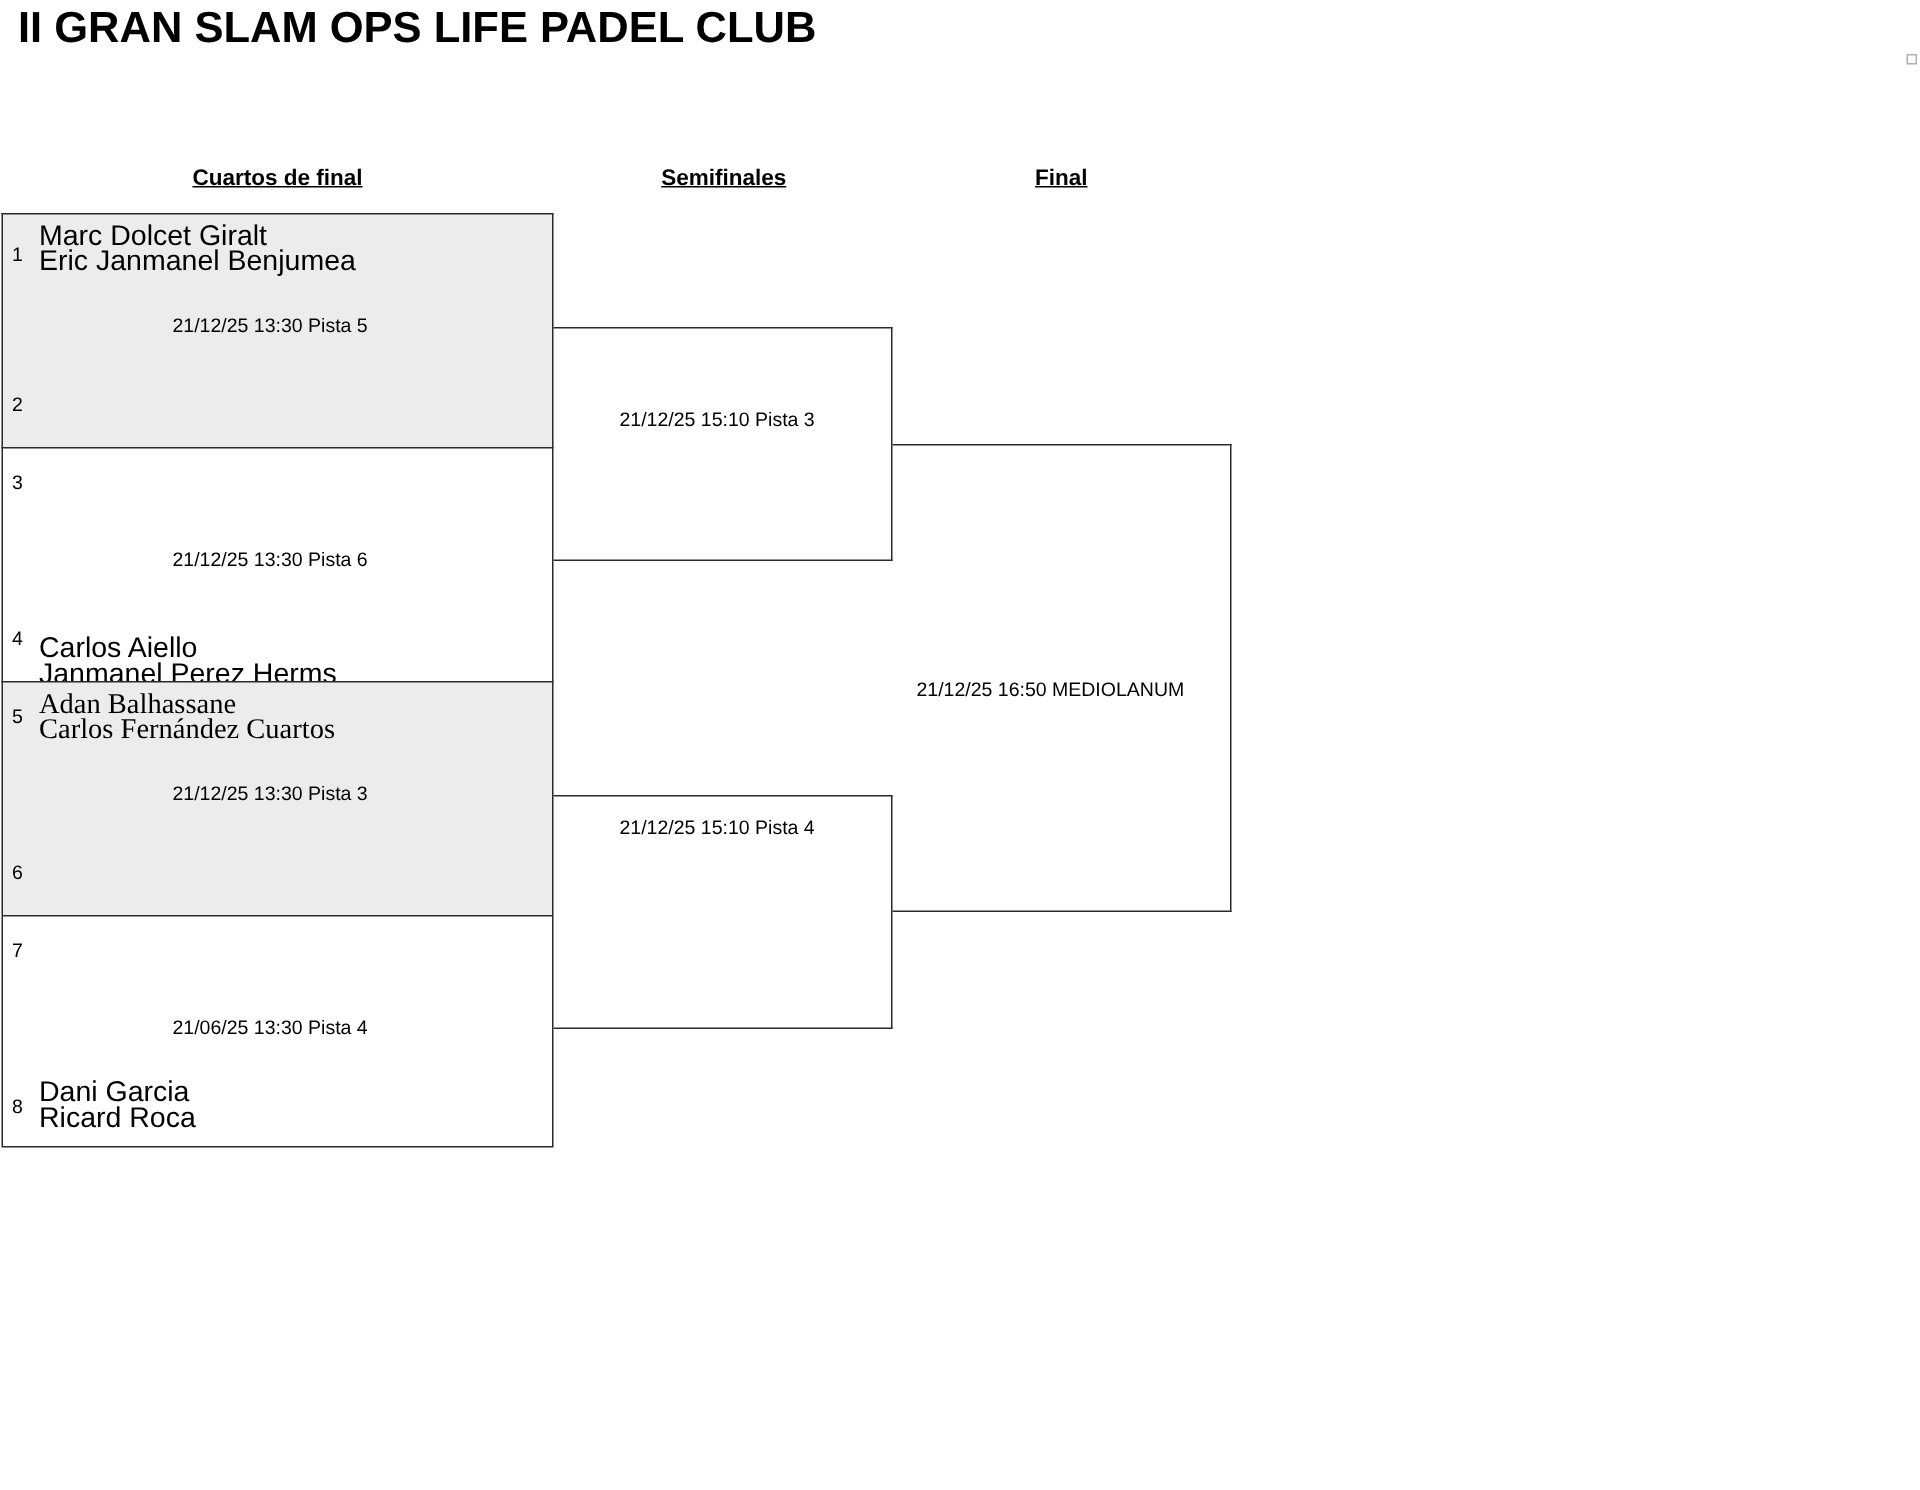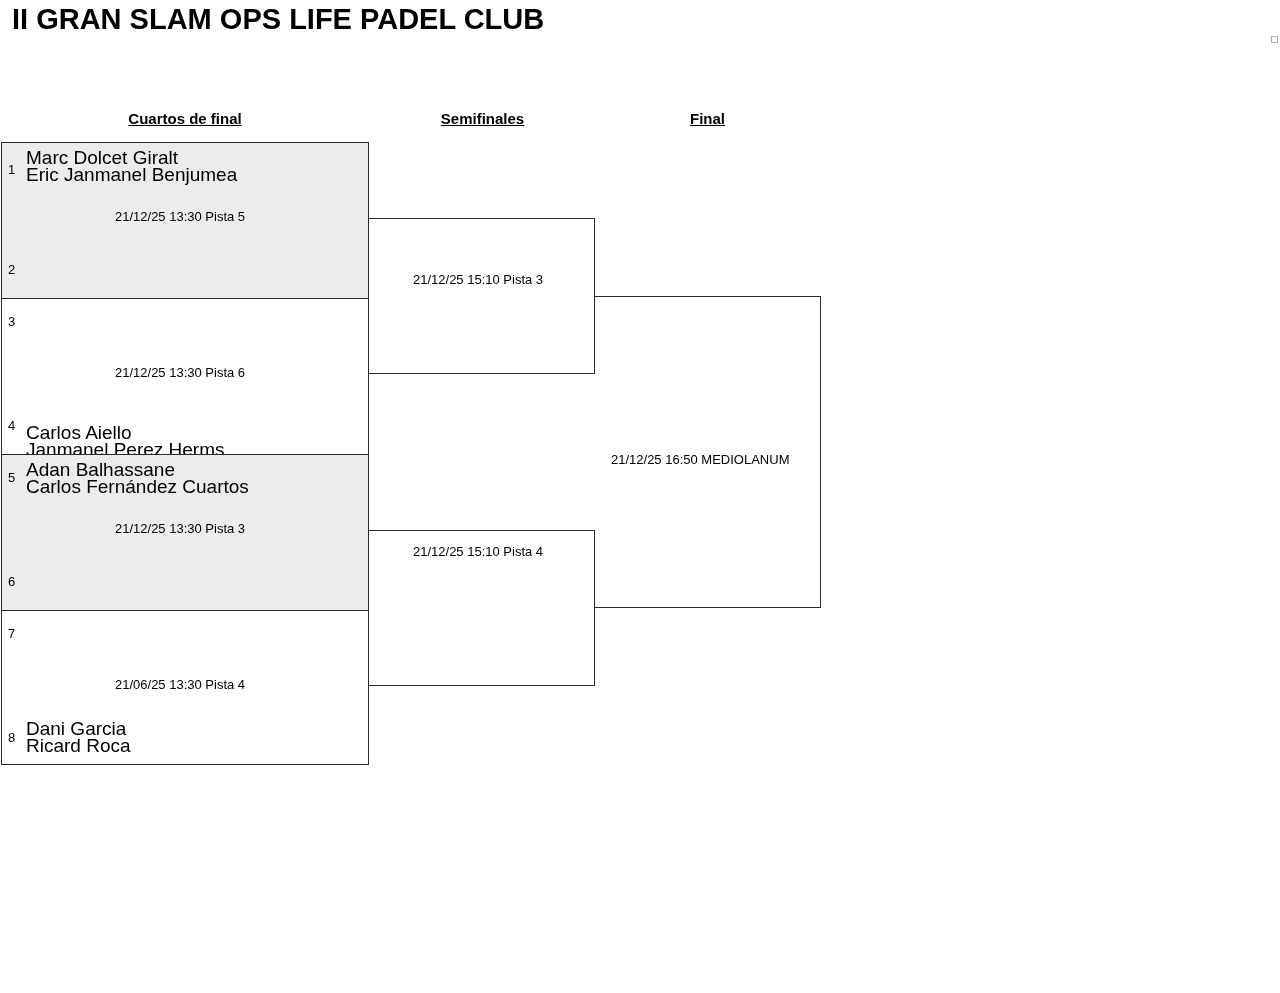--- a/index.html
+++ b/index.html
@@ -174,21 +174,21 @@
   </div>
   <div class="match-info" style="left:115px; top:223px;">21/12/25 13:30 Pista 6</div>
   <div class="seed" style="left:8px;  top:276px;">4</div>
   <div class="team" style="left:26px; top:266px;margin-top:16px;">
     <div>Carlos Aiello</div>
     <div>Janmanel Perez Herms</div>
   </div>
 
   <div class="qf-box shaded" id="qf3"></div>
   <div class="seed" style="left:8px;  top:328px;">5</div>
-  <div class="team" style="left:26px; top:319px;">
+  <div class="team" style="left:26px; top:319px;font-family:Liberation Serif, serif;">
     <div>Adan Balhassane</div>
     <div>Carlos Fernández Cuartos</div>
   </div>
   <div class="match-info" style="left:115px; top:379px;">21/12/25 13:30 Pista 3</div>
   <div class="seed" style="left:8px;  top:432px;">6</div>
   <div class="team" style="left:26px; top:423px;">
     <div></div>
     <div></div>
   </div>
 

